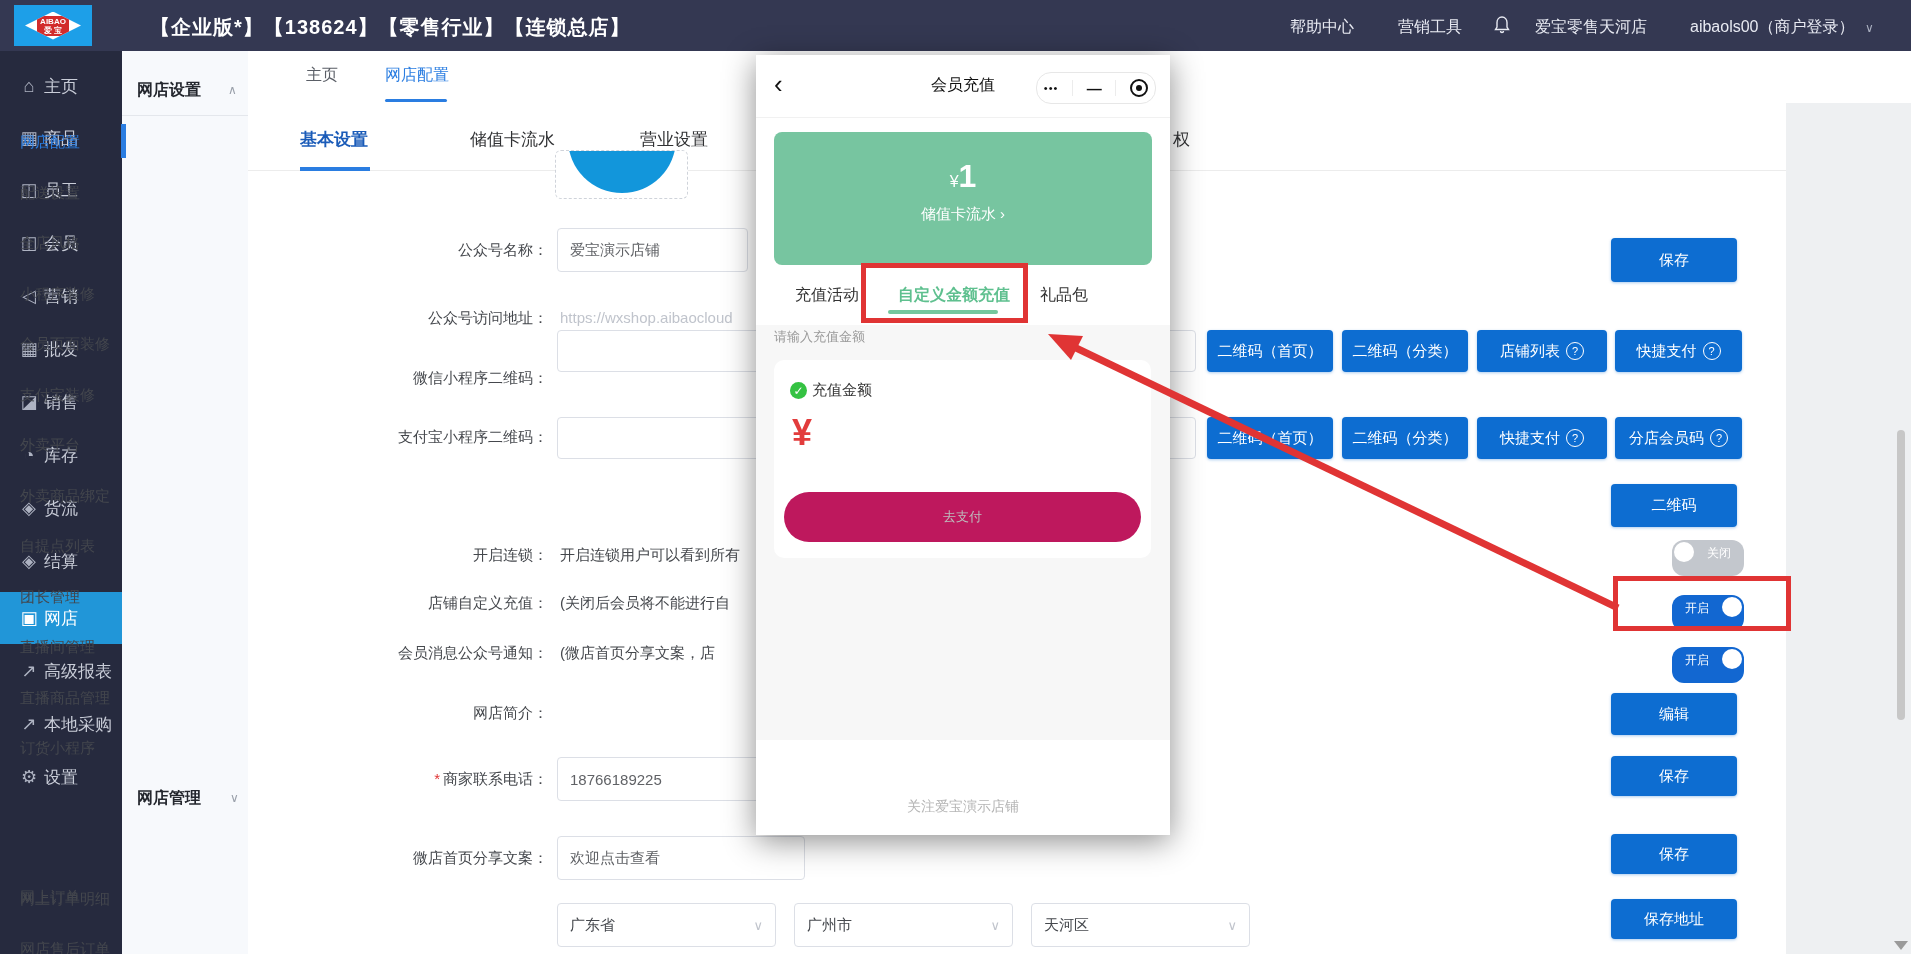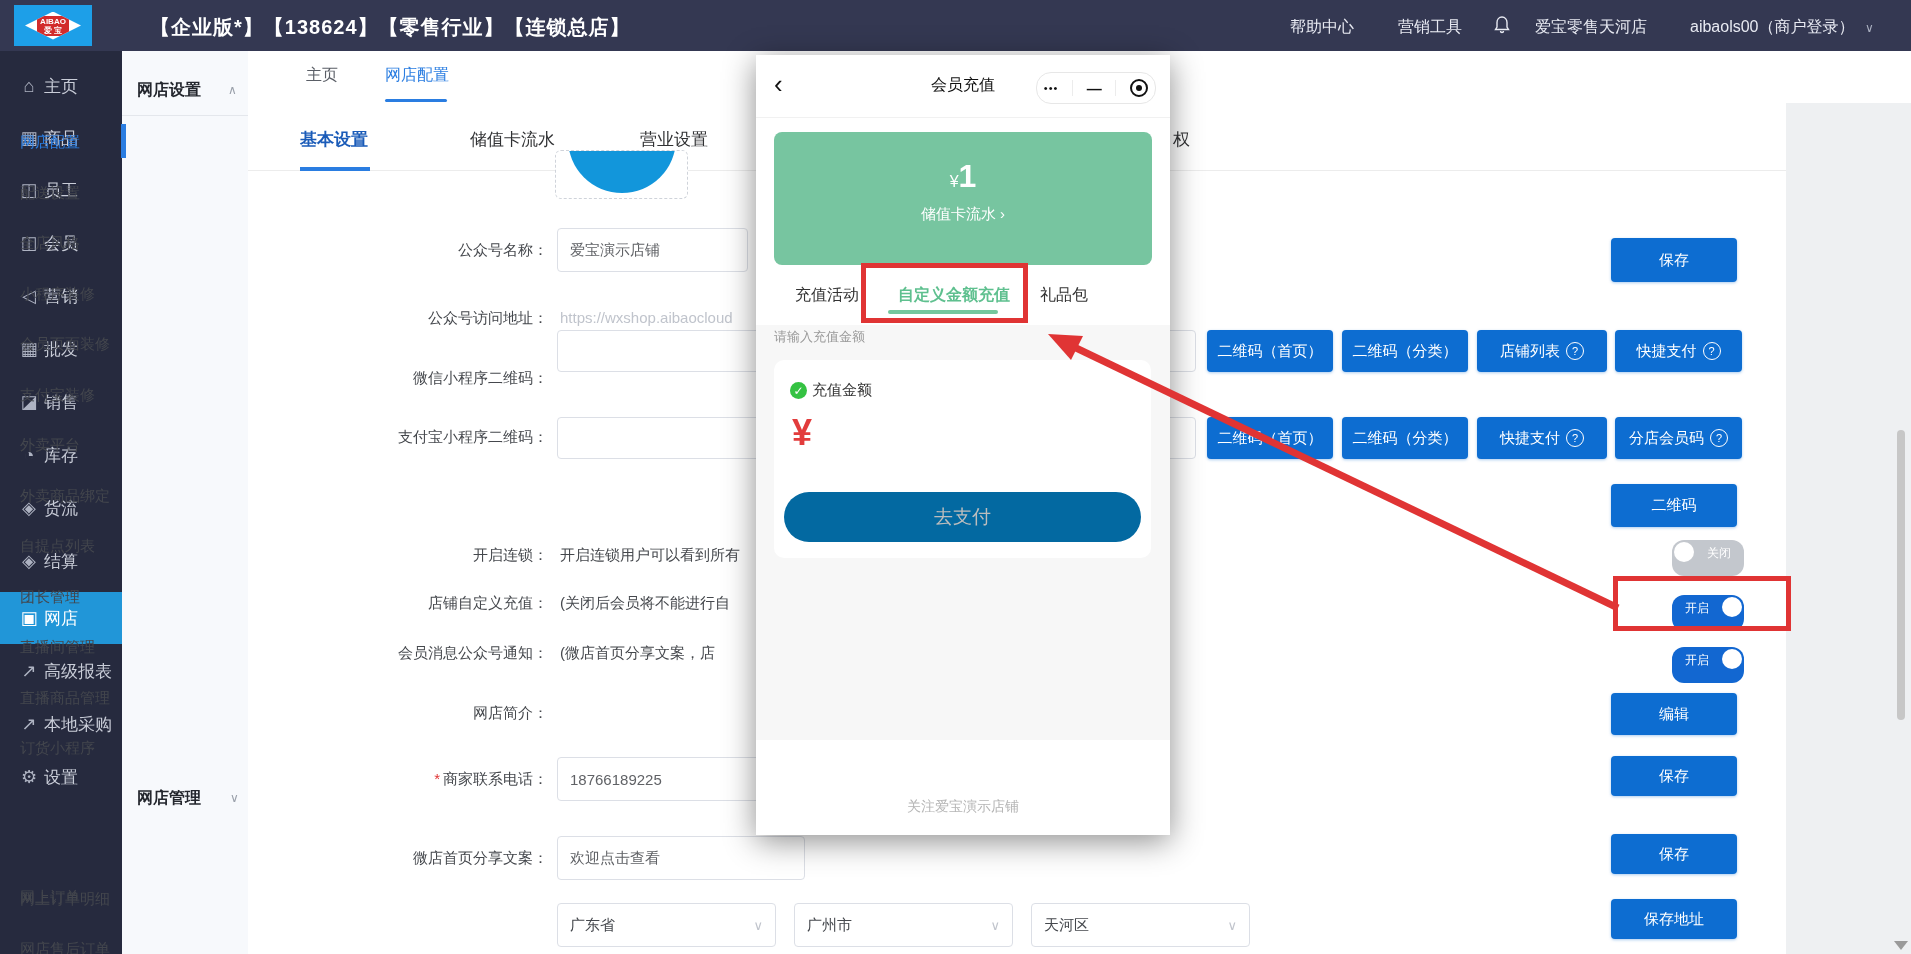--- a/index.html
+++ b/index.html
@@ -87,22 +87,22 @@
   .ph-tab{position:absolute;top:20px;font-size:16px;color:#333;cursor:pointer;white-space:nowrap;}
   .ph-tab.active{color:#5fc08f;font-weight:bold;}
   .ph-tab-line{position:absolute;left:132px;top:255px;width:110px;height:4px;background:#74c79e;border-radius:2px;}
   .ph-gray{position:absolute;left:0;top:270px;width:414px;height:415px;background:#f7f7f7;}
   .ph-hint{position:absolute;left:18px;top:273px;font-size:13px;color:#9a9a9a;}
   .ph-white-card{position:absolute;left:18px;top:305px;width:377px;height:198px;background:#fff;border-radius:10px;}
   .chk{position:absolute;left:16px;top:22px;width:17px;height:17px;border-radius:50%;background:#34c242;color:#fff;
        font-size:12px;display:flex;align-items:center;justify-content:center;}
   .chk-lbl{position:absolute;left:38px;top:21px;font-size:15px;color:#333;}
   .yen{position:absolute;left:18px;top:52px;font-size:36px;font-weight:bold;color:#e23c3c;}
-  .pay-pill{position:absolute;left:10px;top:132px;width:357px;height:50px;background:#0369a1;border-radius:25px;
-            display:flex;align-items:center;justify-content:center;color:#bdbdbd;font-size:19px;cursor:pointer;}
+  .pay-pill{position:absolute;left:10px;top:132px;width:357px;height:50px;background:#be185d;border-radius:25px;
+            display:flex;align-items:center;justify-content:center;color:#bdbdbd;font-size:13px;cursor:pointer;}
   .ph-footer{position:absolute;left:0;top:685px;width:414px;height:95px;background:#fff;}
   .ph-footer span{position:absolute;left:0;top:58px;width:414px;text-align:center;color:#b5b5b5;font-size:14px;}
   
   .ann{position:absolute;border:5px solid #e03434;box-sizing:border-box;z-index:60;background:transparent;}
   #arrow-svg{position:absolute;left:0;top:0;width:1911px;height:954px;z-index:55;pointer-events:none;}
 </style>
 </head>
 <body>
 
 <div id="app">

